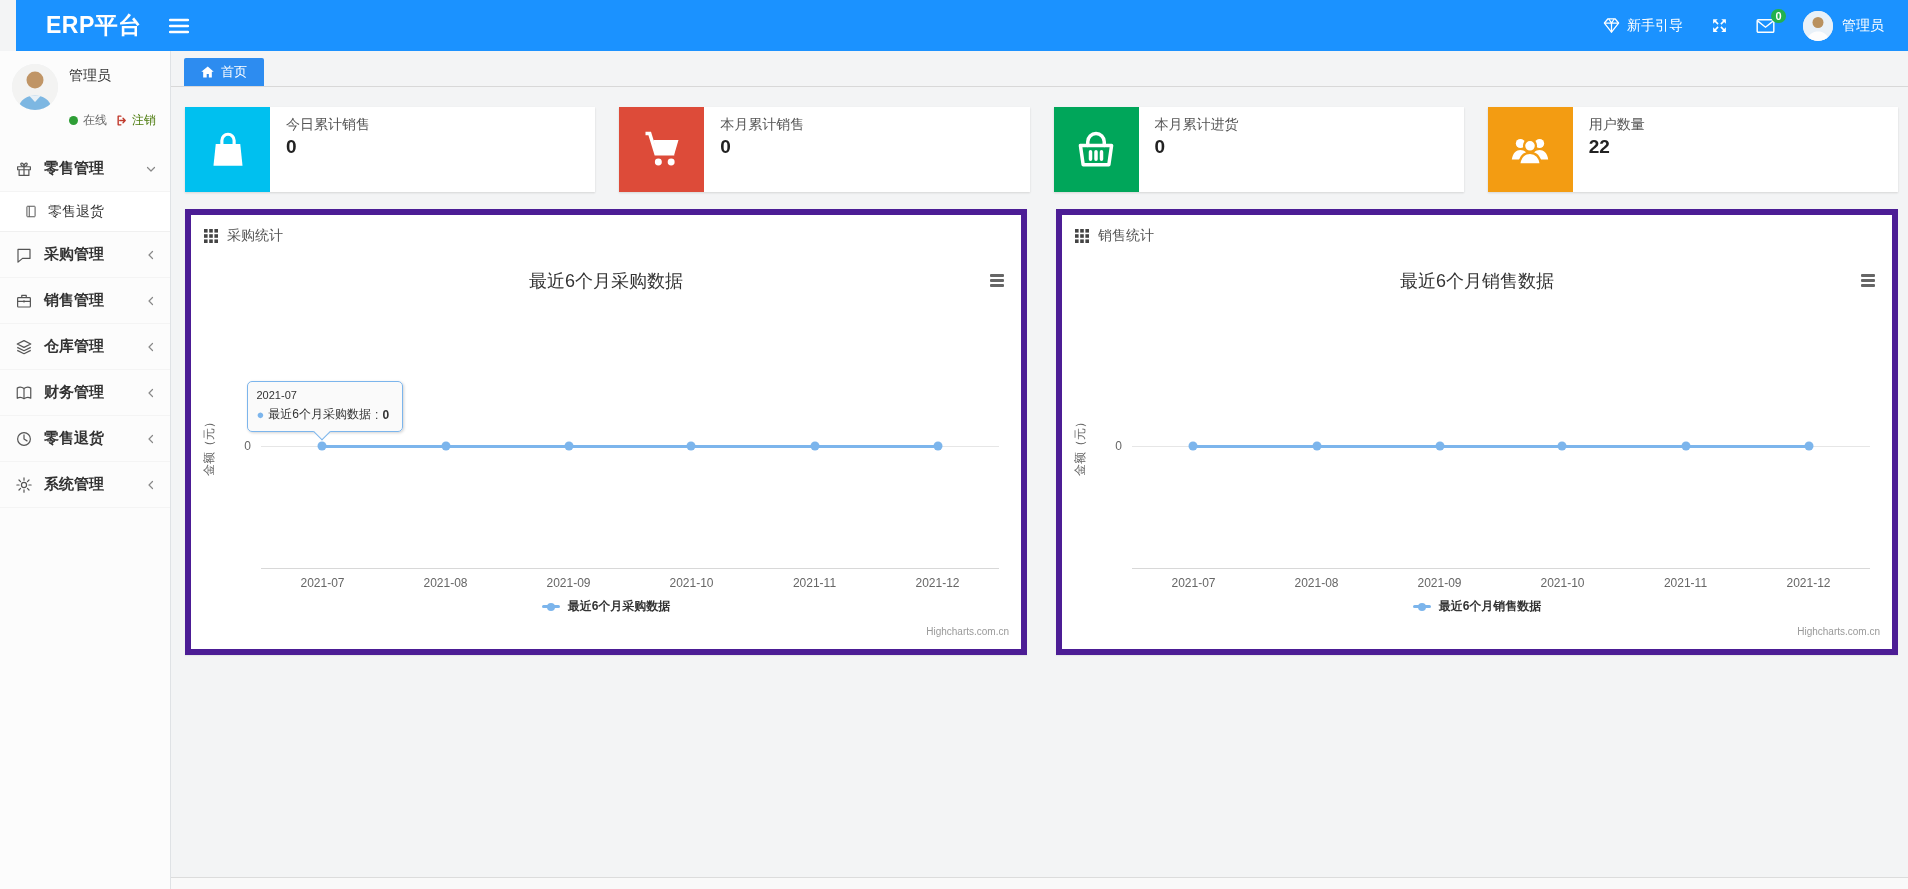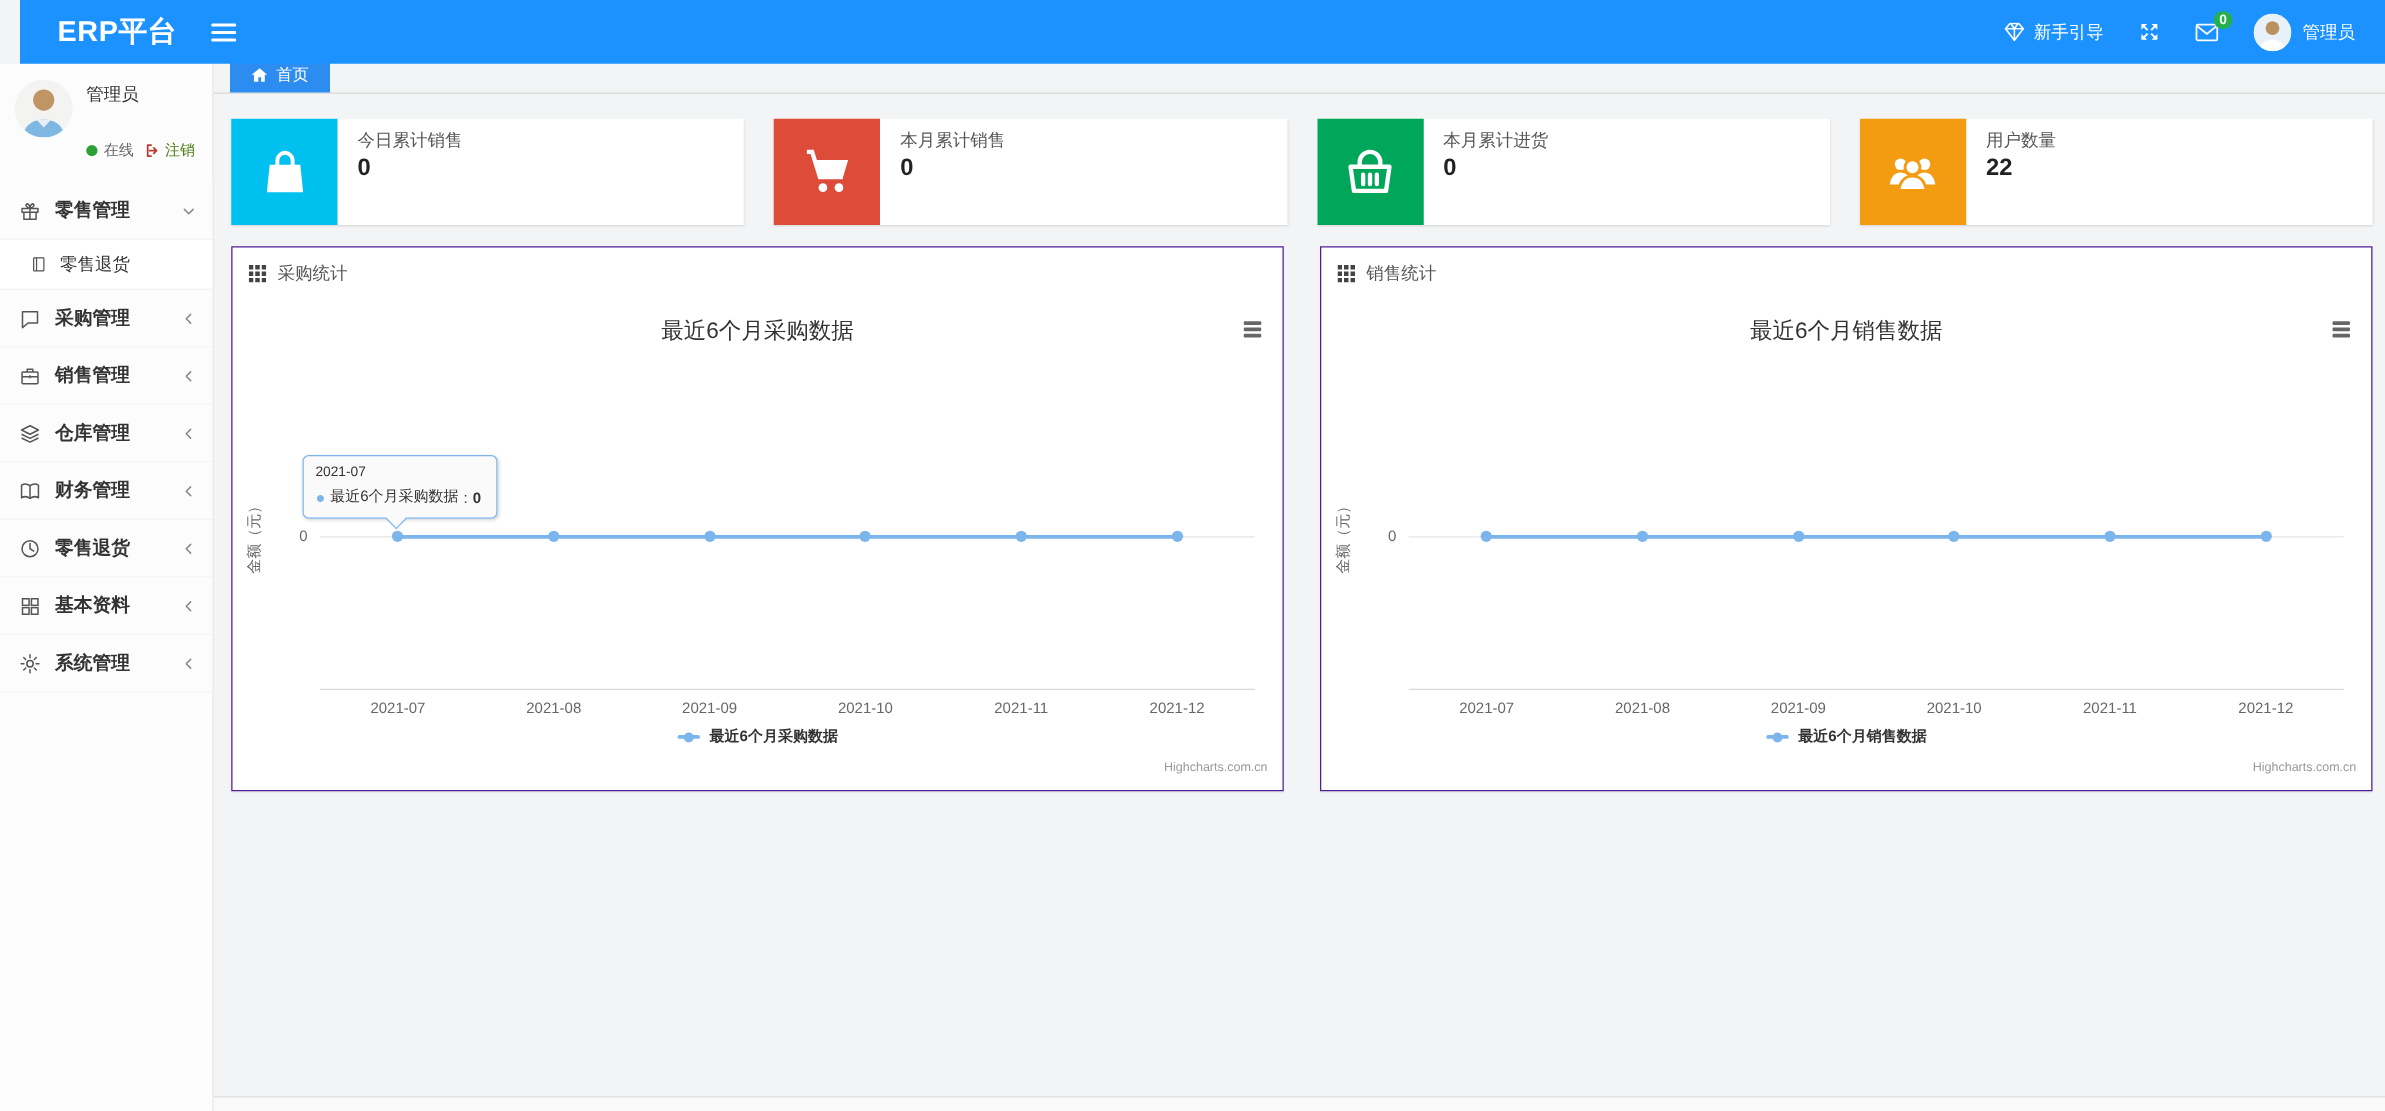--- a/index.html
+++ b/index.html
@@ -28,32 +28,32 @@
   .logout-link { display:flex; align-items:center; gap:3px; cursor:pointer; color:#4d7c0f; margin-left:4px; }
   .menu { margin-top:4px; }
   .menu-item { display:flex; align-items:center; height:46px; padding:0 13px 0 15px; font-size:15px; font-weight:600; color:#333; cursor:pointer; border-bottom:1px solid #f4f4f4; background:#fcfcfc; }
   .mi-icon { width:19px; margin-right:10px; color:#555; display:flex; flex:none; }
   .mi-caret { margin-left:auto; color:#888; display:flex; }
   .submenu-item { display:flex; align-items:center; height:40px; padding:0 13px 0 24px; font-size:14px; color:#333; cursor:pointer; background:#fff; }
   .submenu-item .mi-icon { width:16px; margin-right:8px; }
 
   
   .main { position:absolute; top:51px; left:171px; right:0; bottom:0; background:#f3f4f5; }
-  .tabbar { height:24px; border-bottom:1px solid #d8d8d8; padding-left:13px; display:flex; align-items:flex-end; }
+  .tabbar { height:36px; border-bottom:1px solid #d8d8d8; padding-left:13px; display:flex; align-items:flex-end; }
   .tab { background:#2d8cf0; color:#fff; font-size:13px; height:28px; display:inline-flex; align-items:center; gap:7px; padding:0 17px; border-radius:2px 2px 0 0; cursor:pointer; }
 
   .cards-row { display:flex; gap:24px; margin:20px 10px 0 14px; }
   .stat-card { flex:1; height:85px; background:#fff; display:flex; box-shadow:0 1px 2px rgba(0,0,0,0.13); cursor:default; }
   .stat-icon { width:85px; height:85px; flex:none; display:flex; align-items:center; justify-content:center; color:#fff; }
   .stat-body { padding:9px 16px; overflow:hidden; }
   .stat-label { font-size:14px; color:#555; white-space:nowrap; }
   .stat-value { font-size:19px; font-weight:bold; color:#222; margin-top:2px; }
 
   .charts-row { display:flex; gap:29px; margin:17px 10px 0 14px; }
-  .panel { flex:1; background:#fff; border:1px solid #4c1d95; box-shadow:0 1px 1px rgba(0,0,0,0.05); }
+  .panel { flex:1; background:#fff; border:6px solid #4c1d95; box-shadow:0 1px 1px rgba(0,0,0,0.05); }
   .panel-header { height:42px; display:flex; align-items:center; gap:9px; padding:0 13px; font-size:14px; color:#555; }
   .panel-header .th-icon { color:#444; display:flex; }
 
   .chart { position:relative; height:392px; }
   .chart-title { position:absolute; top:12px; left:0; right:0; text-align:center; font-size:18px; color:#333; }
   .chart-menu { position:absolute; top:14px; right:14px; cursor:pointer; padding:3px; }
   .chart-menu span { display:block; width:14px; height:3px; background:#666; margin-bottom:2px; border-radius:1px; }
   .plot { position:absolute; left:70px; right:22px; top:0; height:312px; border-bottom:1px solid #d8d8d8; }
   .zero-line { position:absolute; left:0; right:0; top:189px; border-top:1px solid #e6e6e6; }
   .series-line { position:absolute; top:188px; height:3px; background:#7cb5ec; border-radius:2px; }
@@ -245,36 +245,20 @@
       </span>
       <span class="mi-label">零售退货</span>
       <span class="mi-caret">
         <svg width="12" height="12" viewBox="0 0 24 24" fill="none" stroke="#888" stroke-width="2.4" stroke-linecap="round" stroke-linejoin="round">
             <path d="M15 5l-7 7 7 7"></path>
           </svg>
       </span>
     </div>
 
 
-    <div class="menu-item">
-      <span class="mi-icon">
-        <svg width="18" height="18" viewBox="0 0 24 24" fill="none" stroke="#555" stroke-width="1.6">
-            <rect x="4" y="4" width="7" height="7"></rect>
-            <rect x="13.5" y="4" width="7" height="7"></rect>
-            <rect x="4" y="13.5" width="7" height="7"></rect>
-            <rect x="13.5" y="13.5" width="7" height="7"></rect>
-          </svg>
-      </span>
-      <span class="mi-label">基本资料</span>
-      <span class="mi-caret">
-        <svg width="12" height="12" viewBox="0 0 24 24" fill="none" stroke="#888" stroke-width="2.4" stroke-linecap="round" stroke-linejoin="round">
-            <path d="M15 5l-7 7 7 7"></path>
-          </svg>
-      </span>
-    </div>
 
     <div class="menu-item">
       <span class="mi-icon">
         <svg width="18" height="18" viewBox="0 0 24 24" fill="none" stroke="#555" stroke-width="1.6" stroke-linecap="round">
             <circle cx="12" cy="12" r="3.4"></circle>
             <path d="M12 2.5v3M12 18.5v3M2.5 12h3M18.5 12h3M5.3 5.3l2.1 2.1M16.6 16.6l2.1 2.1M18.7 5.3l-2.1 2.1M7.4 16.6l-2.1 2.1"></path>
           </svg>
       </span>
       <span class="mi-label">系统管理</span>
       <span class="mi-caret">

